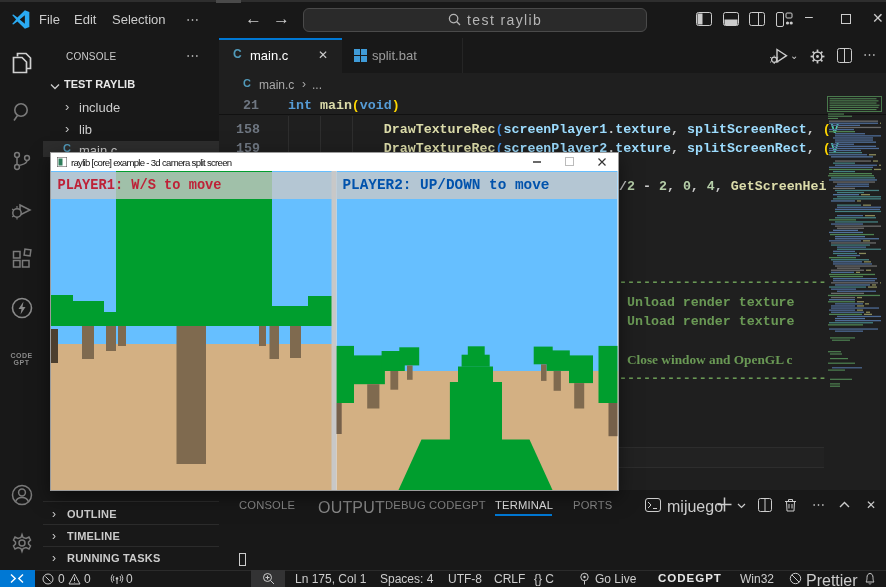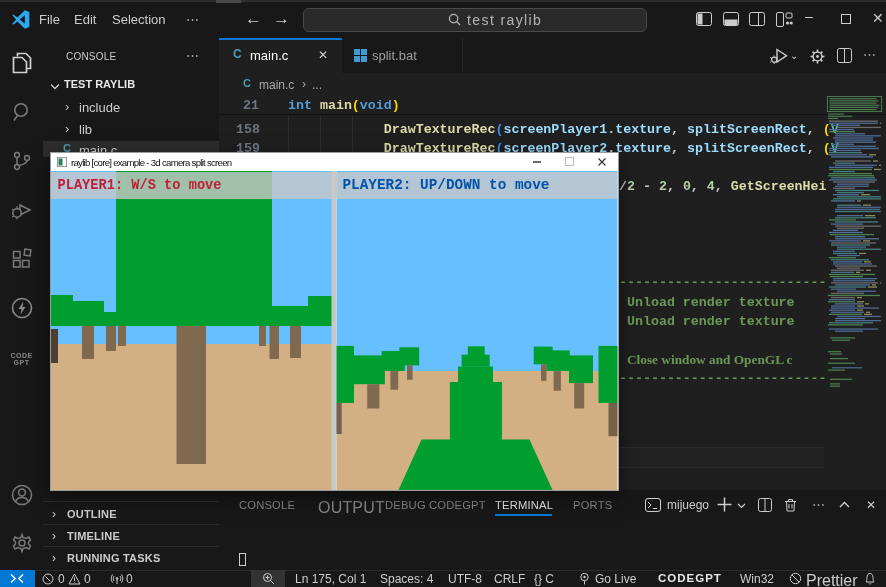--- a/index.html
+++ b/index.html
@@ -328,21 +328,21 @@
 <div class="abs" style="left:385px;top:499px;color:#8a8a8a;font-size:11.2px;letter-spacing:0.2px;">DEBUG CODEGPT</div>
 <div class="abs" style="left:495px;top:499px;color:#e7e7e7;font-size:11.2px;letter-spacing:0.2px;">TERMINAL</div>
 <div class="abs" style="left:495px;top:514px;width:57px;height:2px;background:#0078d4;"></div>
 <div class="abs" style="left:573px;top:499px;color:#8a8a8a;font-size:11.2px;letter-spacing:0.2px;">PORTS</div>
 
 <svg class="abs" style="left:645px;top:498px;" width="16" height="14" viewBox="0 0 16 14">
       <rect x="0.5" y="0.5" width="15" height="13" rx="2.5" fill="none" stroke="#cccccc"></rect>
       <path d="M3 4 L6 7 L3 10" fill="none" stroke="#cccccc"></path>
       <line x1="8" y1="10.5" x2="12" y2="10.5" stroke="#cccccc"></line>
     </svg>
-<div class="abs" style="left:667px;top:498px;color:#cccccc;font-size:12px;">mijuego</div>
+<div class="abs" style="left:667px;top:498px;color:#cccccc;font-size:16px;">mijuego</div>
 <svg class="abs" style="left:717px;top:497px;" width="15" height="15" viewBox="0 0 15 15">
       <path d="M7.5 0.5 L7.5 14.5 M0.5 7.5 L14.5 7.5" stroke="#cccccc" stroke-width="1.5"></path>
     </svg>
 <svg class="abs" style="left:737px;top:503px;" width="9" height="6" viewBox="0 0 9 6">
       <path fill="none" stroke="#cccccc" stroke-width="1.2" d="M1 1 L4.5 4.5 L8 1"></path>
     </svg>
 <svg class="abs" style="left:758px;top:498px;" width="14" height="14" viewBox="0 0 14 14">
       <rect x="0.5" y="0.5" width="13" height="13" rx="2" fill="none" stroke="#cccccc"></rect>
       <line x1="7" y1="1" x2="7" y2="13" stroke="#cccccc"></line>
     </svg>

